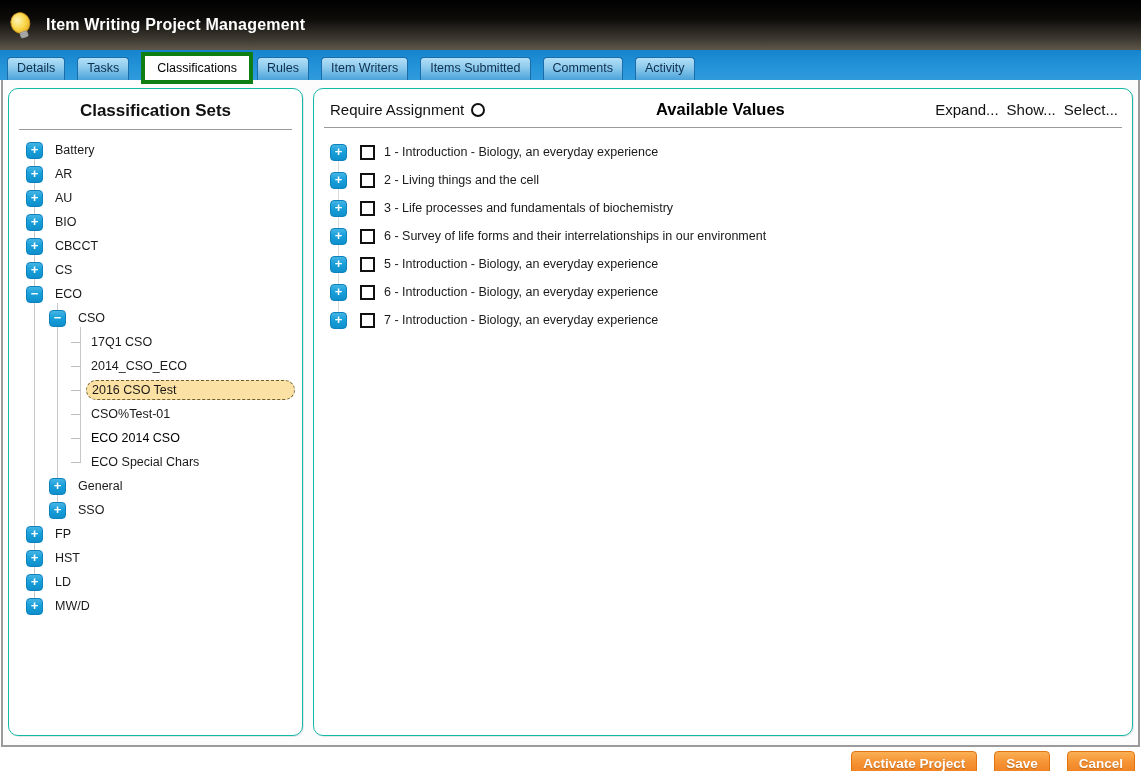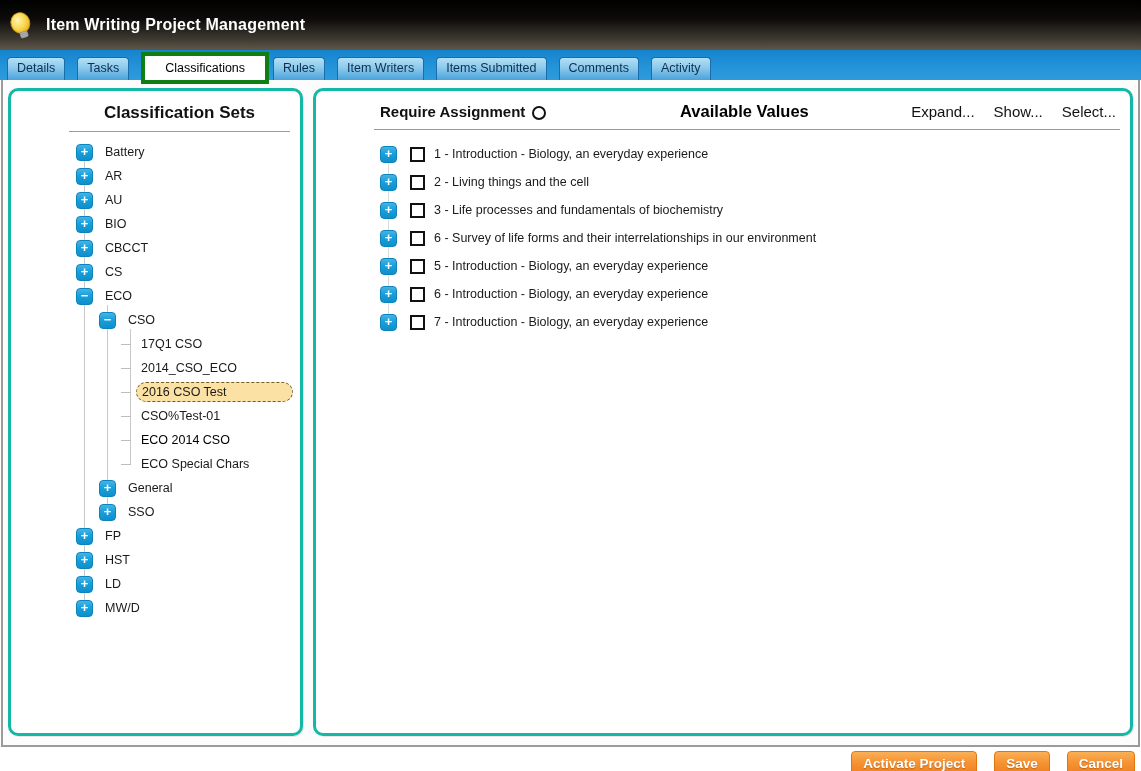--- a/index.html
+++ b/index.html
@@ -45,43 +45,42 @@
   .tab-active-wrap {
     border: 4px solid #0f7f14;
     background: #fff;
     margin: 0 4px -4px 0;
     position: relative; z-index: 5;
   }
   .tab-active {
     background: #fff;
     color: #000;
     font-size: 12.5px;
-    padding: 5px 20px;
+    padding: 5px 12px;
     white-space: nowrap;
   }
 
   
   .main {
     height: 667px;
     margin: 0 1px;
     border-left: 2px solid #9b9b9b;
     border-right: 2px solid #9b9b9b;
     border-bottom: 2px solid #9b9b9b;
     background: #fcfcfc;
     display: flex;
     gap: 10px;
     padding: 8px 5px 9px 5px;
     position: relative; z-index: 1;
   }
   .panel {
     background: #fff;
-    border: 3px solid #14b8a6;
+    border: 1px solid #14b8a6;
     border-radius: 10px;
     box-shadow: 1px 1px 0 #e6e6e6;
-    padding-left: 48px;
   }
   .panel-left { width: 295px; flex: none; }
   .panel-right { flex: 1; position: relative; }
 
   
   .lp-title { text-align: center; font-size: 17px; font-weight: bold; color: #111; padding: 12px 0 8px; }
   .divider { height: 1px; background: #9a9a9a; margin: 0 10px; }
   .tree { position: relative; margin-top: 8px; font-size: 12.5px; color: #1a1a1a; }
   .trow { height: 24px; display: flex; align-items: center; position: relative; z-index: 1; }
   .lvl0 { padding-left: 17px; }
@@ -106,31 +105,31 @@
     border-radius: 10px;
   }
   .tlabel.disabled { color: #000000; }
   .vline { position: absolute; width: 1px; background: #c9c9c9; z-index: 0; }
   .vline-root { left: 25px; top: 12px; height: 456px; }
   .vline-eco  { left: 48px; top: 165px; height: 207px; }
   .vline-cso  { left: 71px; top: 189px; height: 135px; }
 
   
   .rp-header { display: flex; align-items: center; padding: 12px 14px 9px 16px; position: relative; }
-  .req-group { display: flex; align-items: flex-end; font-weight: bold; }
+  .req-group { display: flex; align-items: center; }
   .req-label { font-size: 15px; color: #111; }
   .radio {
     width: 14px; height: 14px; border: 2px solid #111; border-radius: 50%;
     background: #fff; margin-left: 7px; cursor: pointer;
   }
   .rp-title {
     position: absolute; left: 50%; transform: translateX(-52%);
     font-size: 16.5px; font-weight: bold; color: #000; white-space: nowrap;
   }
-  .rp-menus { margin-left: auto; display: flex; gap: 19px; }
+  .rp-menus { margin-left: auto; display: flex; gap: 8px; }
   .rp-menu { font-size: 15px; color: #111; white-space: nowrap; cursor: pointer; }
   .vlist { position: relative; margin: 10px 0 0 16px; font-size: 12.5px; color: #1a1a1a; }
   .vrow { height: 28px; display: flex; align-items: center; position: relative; z-index: 1; }
   .vcheck {
     width: 15px; height: 15px; flex: none;
     border: 2px solid #111; background: #fff;
     margin: 0 9px 0 6px; cursor: pointer;
   }
   .vlabel { white-space: nowrap; cursor: default; }
   .vline-values { left: 8px; top: 14px; height: 168px; background: #dcdcdc; }

